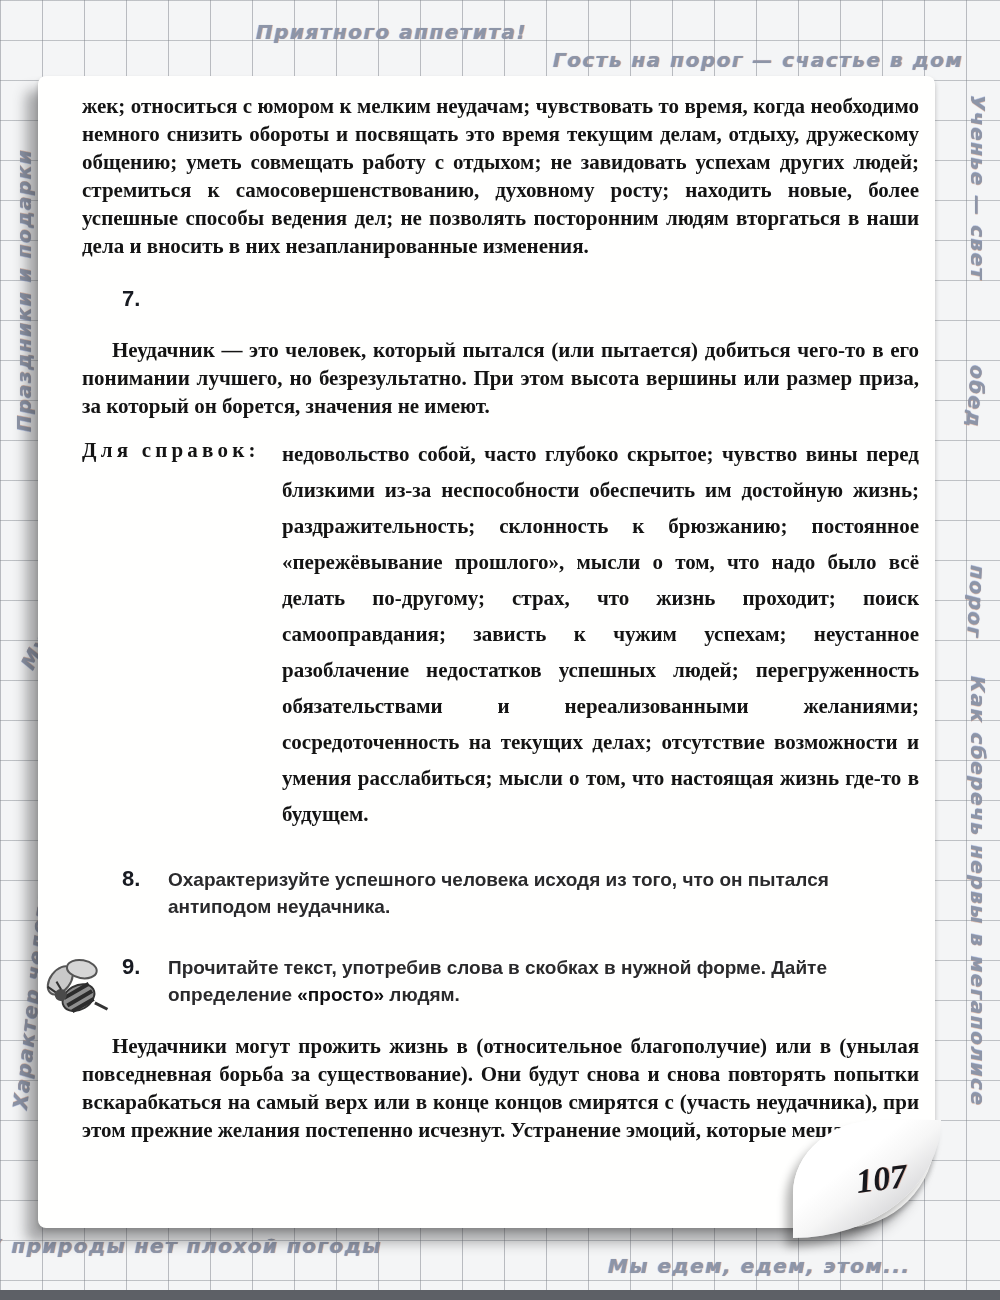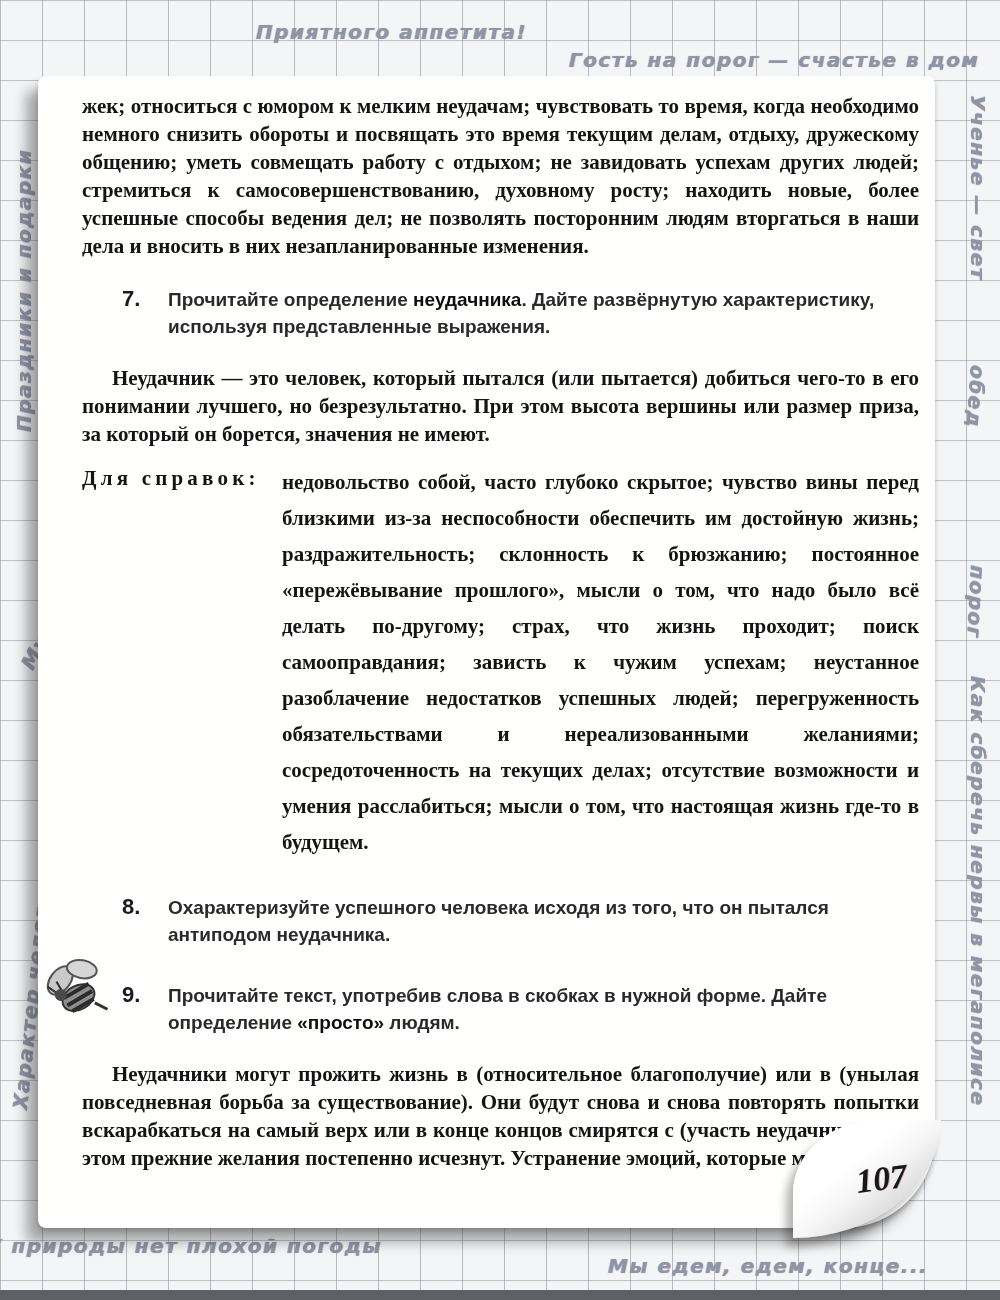--- a/index.html
+++ b/index.html
@@ -104,42 +104,41 @@
   .bee {
     position:absolute; left:40px; top:946px; width:72px; height:88px;
   }
 </style>
 </head>
 <body>
 
 <div class="canvas">
 
   <div class="hw" style="left:212px; top:20px;padding-left:44px;">Приятного аппетита!</div>
-  <div class="hw" style="left:569px; top:48px;">Гость на порог — счастье в дом</div>
+  <div class="hw" style="left:553px; top:48px;">Гость на порог — счастье в дом</div>
 
   <div class="hw rot-ccw" style="left:12px; top:432px;">Праздники и подарки</div>
   <div class="hw" style="left:16px; top:662px; transform-origin:top left; transform:rotate(-62deg);">Музыка...</div>
   <div class="hw" style="left:8px; top:1108px; transform-origin:top left; transform:rotate(-84deg);">Характер человека</div>
 
   <div class="hw rot-cw" style="left:990px; top:95px;">Ученье — свет</div>
   <div class="hw" style="left:990px; top:366px; transform-origin:top left; transform:rotate(94deg);">обед</div>
   <div class="hw" style="left:990px; top:566px; transform-origin:top left; transform:rotate(93deg);">порог</div>
   <div class="hw rot-cw" style="left:990px; top:676px;">Как сберечь нервы в мегаполисе</div>
 
   <div class="hw" style="left:-14px; top:1234px;">У природы нет плохой погоды</div>
-  <div class="hw" style="left:608px; top:1254px;">Мы едем, едем, конце...</div>
+  <div class="hw" style="left:608px; top:1254px;">Мы едем, едем, этом...</div>
 
   <div class="page">
     <div class="page-inner">
 
       <p class="body-para">жек; относиться с юмором к мелким неудачам; чувствовать то время, когда необходимо немного снизить обороты и посвящать это время текущим делам, отдыху, дружескому общению; уметь совмещать работу с отдыхом; не завидовать успехам других людей; стремиться к самосовершенствованию, духовному росту; находить новые, более успешные способы ведения дел; не позволять посторонним людям вторгаться в наши дела и вносить в них незапланированные изменения.</p>
 
       <div class="exercise">
         <span class="ex-num">7.</span>
-        <span class="ex-text"><span>Прочитайте определение </span><span class="hard">неудачника</span><span>. Дайте развёрнутую характеристику, используя представленные выражения.</span></span>
       </div>
 
       <p class="body-para indent mt16">Неудачник — это человек, который пытался (или пытается) добиться чего-то в его понимании лучшего, но безрезультатно. При этом высота вершины или размер приза, за который он борется, значения не имеют.</p>
 
       <div class="spravka">
         <span class="spravka-label">Для справок:</span>
         <span class="spravka-text">недовольство собой, часто глубоко скрытое; чувство вины перед близкими из-за неспособности обеспечить им достойную жизнь; раздражительность; склонность к брюзжанию; постоянное «пережёвывание прошлого», мысли о том, что надо было всё делать по-другому; страх, что жизнь проходит; поиск самооправдания; зависть к чужим успехам; неустанное разоблачение недостатков успешных людей; перегруженность обязательствами и нереализованными желаниями; сосредоточенность на текущих делах; отсутствие возможности и умения расслабиться; мысли о том, что настоящая жизнь где-то в будущем.</span>
       </div>
 
       <div class="exercise mt34">

